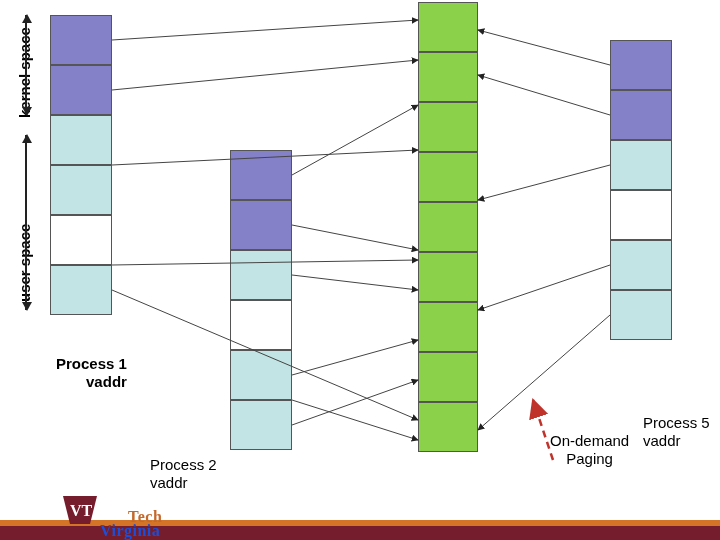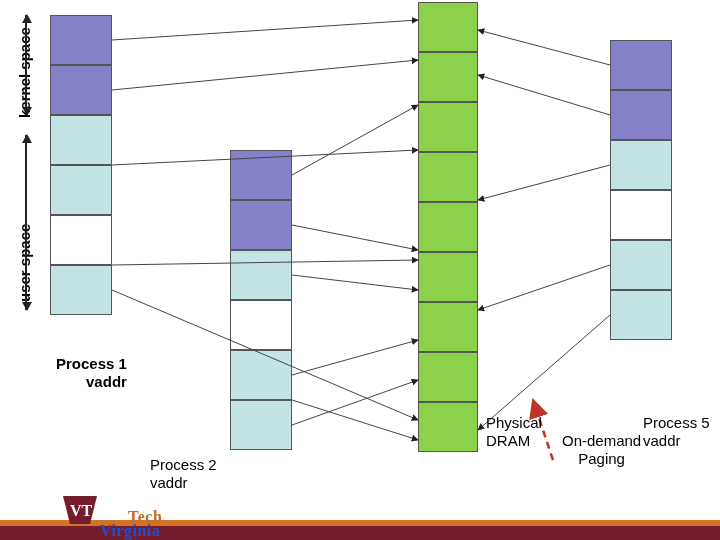--- a/index.html
+++ b/index.html
@@ -98,23 +98,21 @@
       <line x1="610" y1="265" x2="478" y2="310" marker-end="url(#ah)"></line>
       <line x1="610" y1="315" x2="478" y2="430" marker-end="url(#ah)"></line>
     </g>
     <line x1="553" y1="460" x2="533" y2="400" stroke="#c0332b" stroke-width="2.5" stroke-dasharray="7 5" marker-end="url(#ahred)"></line>
   </svg>
 
   <div class="label" style="left:56px; top:355px; white-space:pre; text-align:right;font-weight:bold;">Process 1
 vaddr</div>
   <div class="label" style="left:150px; top:456px; white-space:pre; ">Process 2
 vaddr</div>
-  <div class="label" style="left:486px; top:414px; white-space:pre;">Physical
-DRAM</div>
-  <div class="label" style="left:550px; top:432px; white-space:pre; text-align:center;margin-left:12px;">On-demand
+  <div class="label" style="left:550px; top:432px; white-space:pre; text-align:center;">On-demand
 Paging</div>
   <div class="label" style="left:643px; top:414px; white-space:pre;">Process 5
 vaddr</div>
 
 
   <div class="footer-bar" style="top:520px; background:#d37426;"></div>
   <div class="footer-bar" style="top:526px; background:#751d2c; height:14px;"></div>
 
   <div>
     <svg style="position:absolute; left:60px; top:490px;" width="40" height="40">

